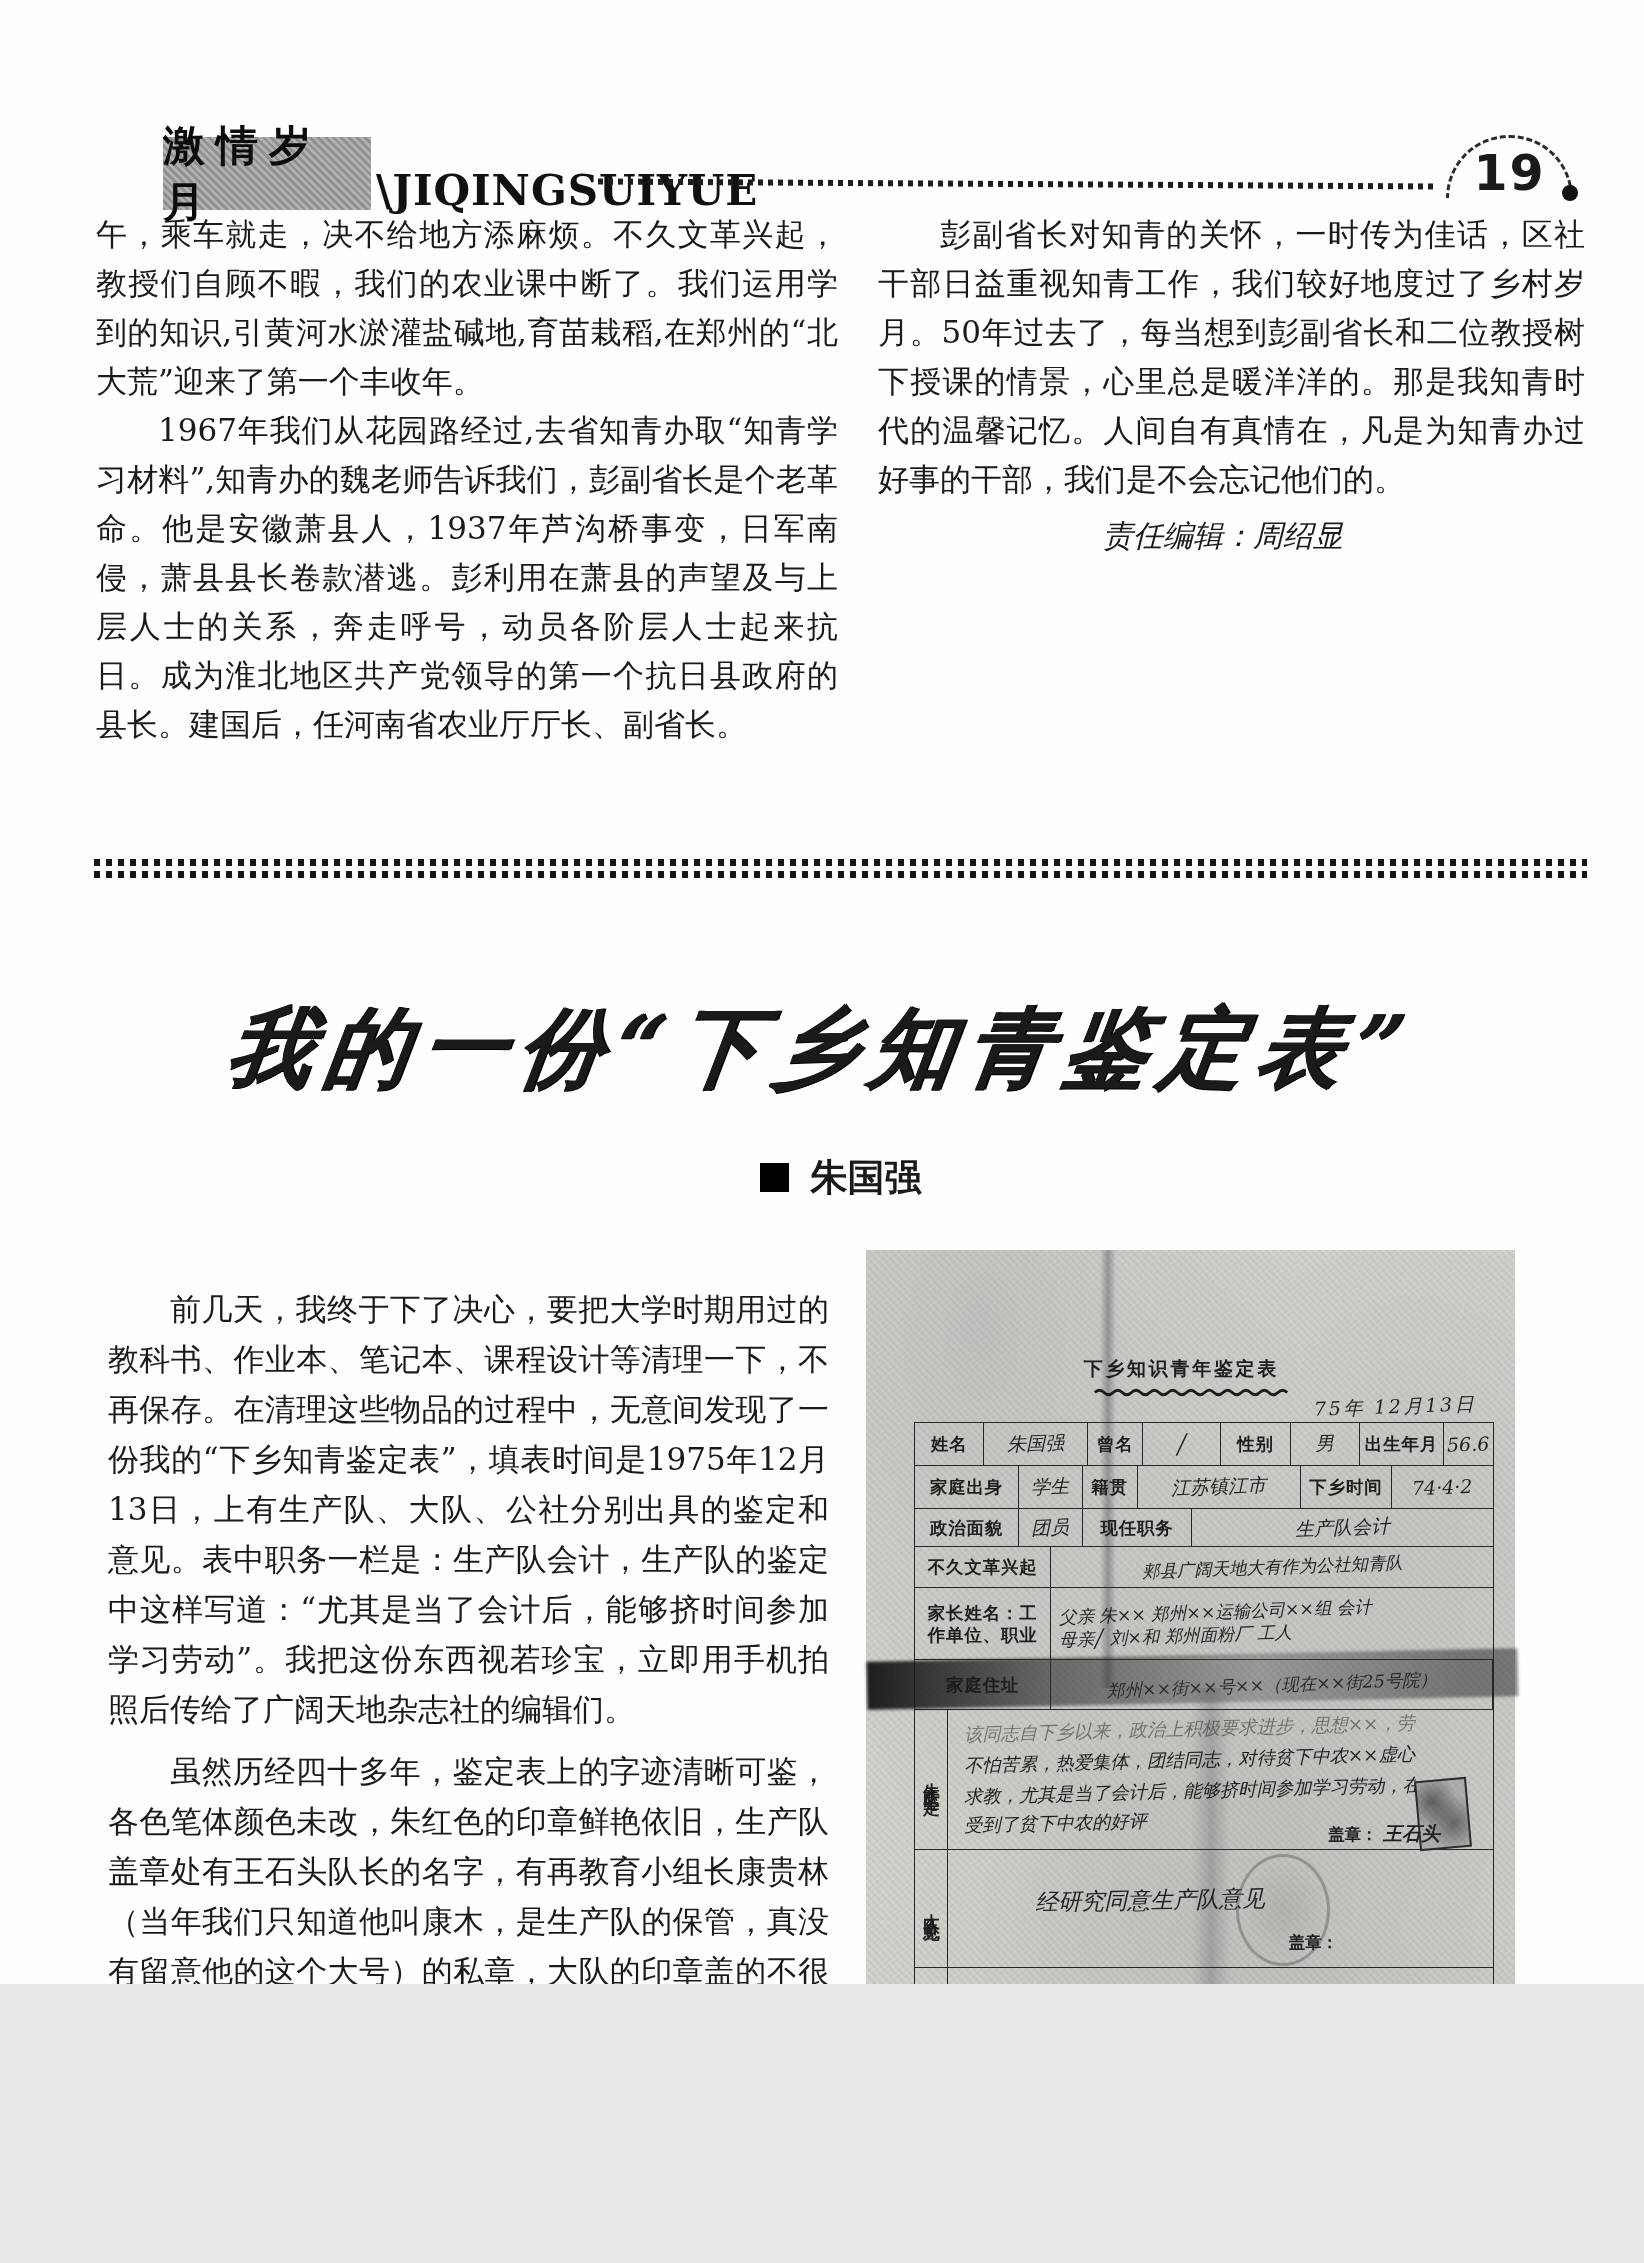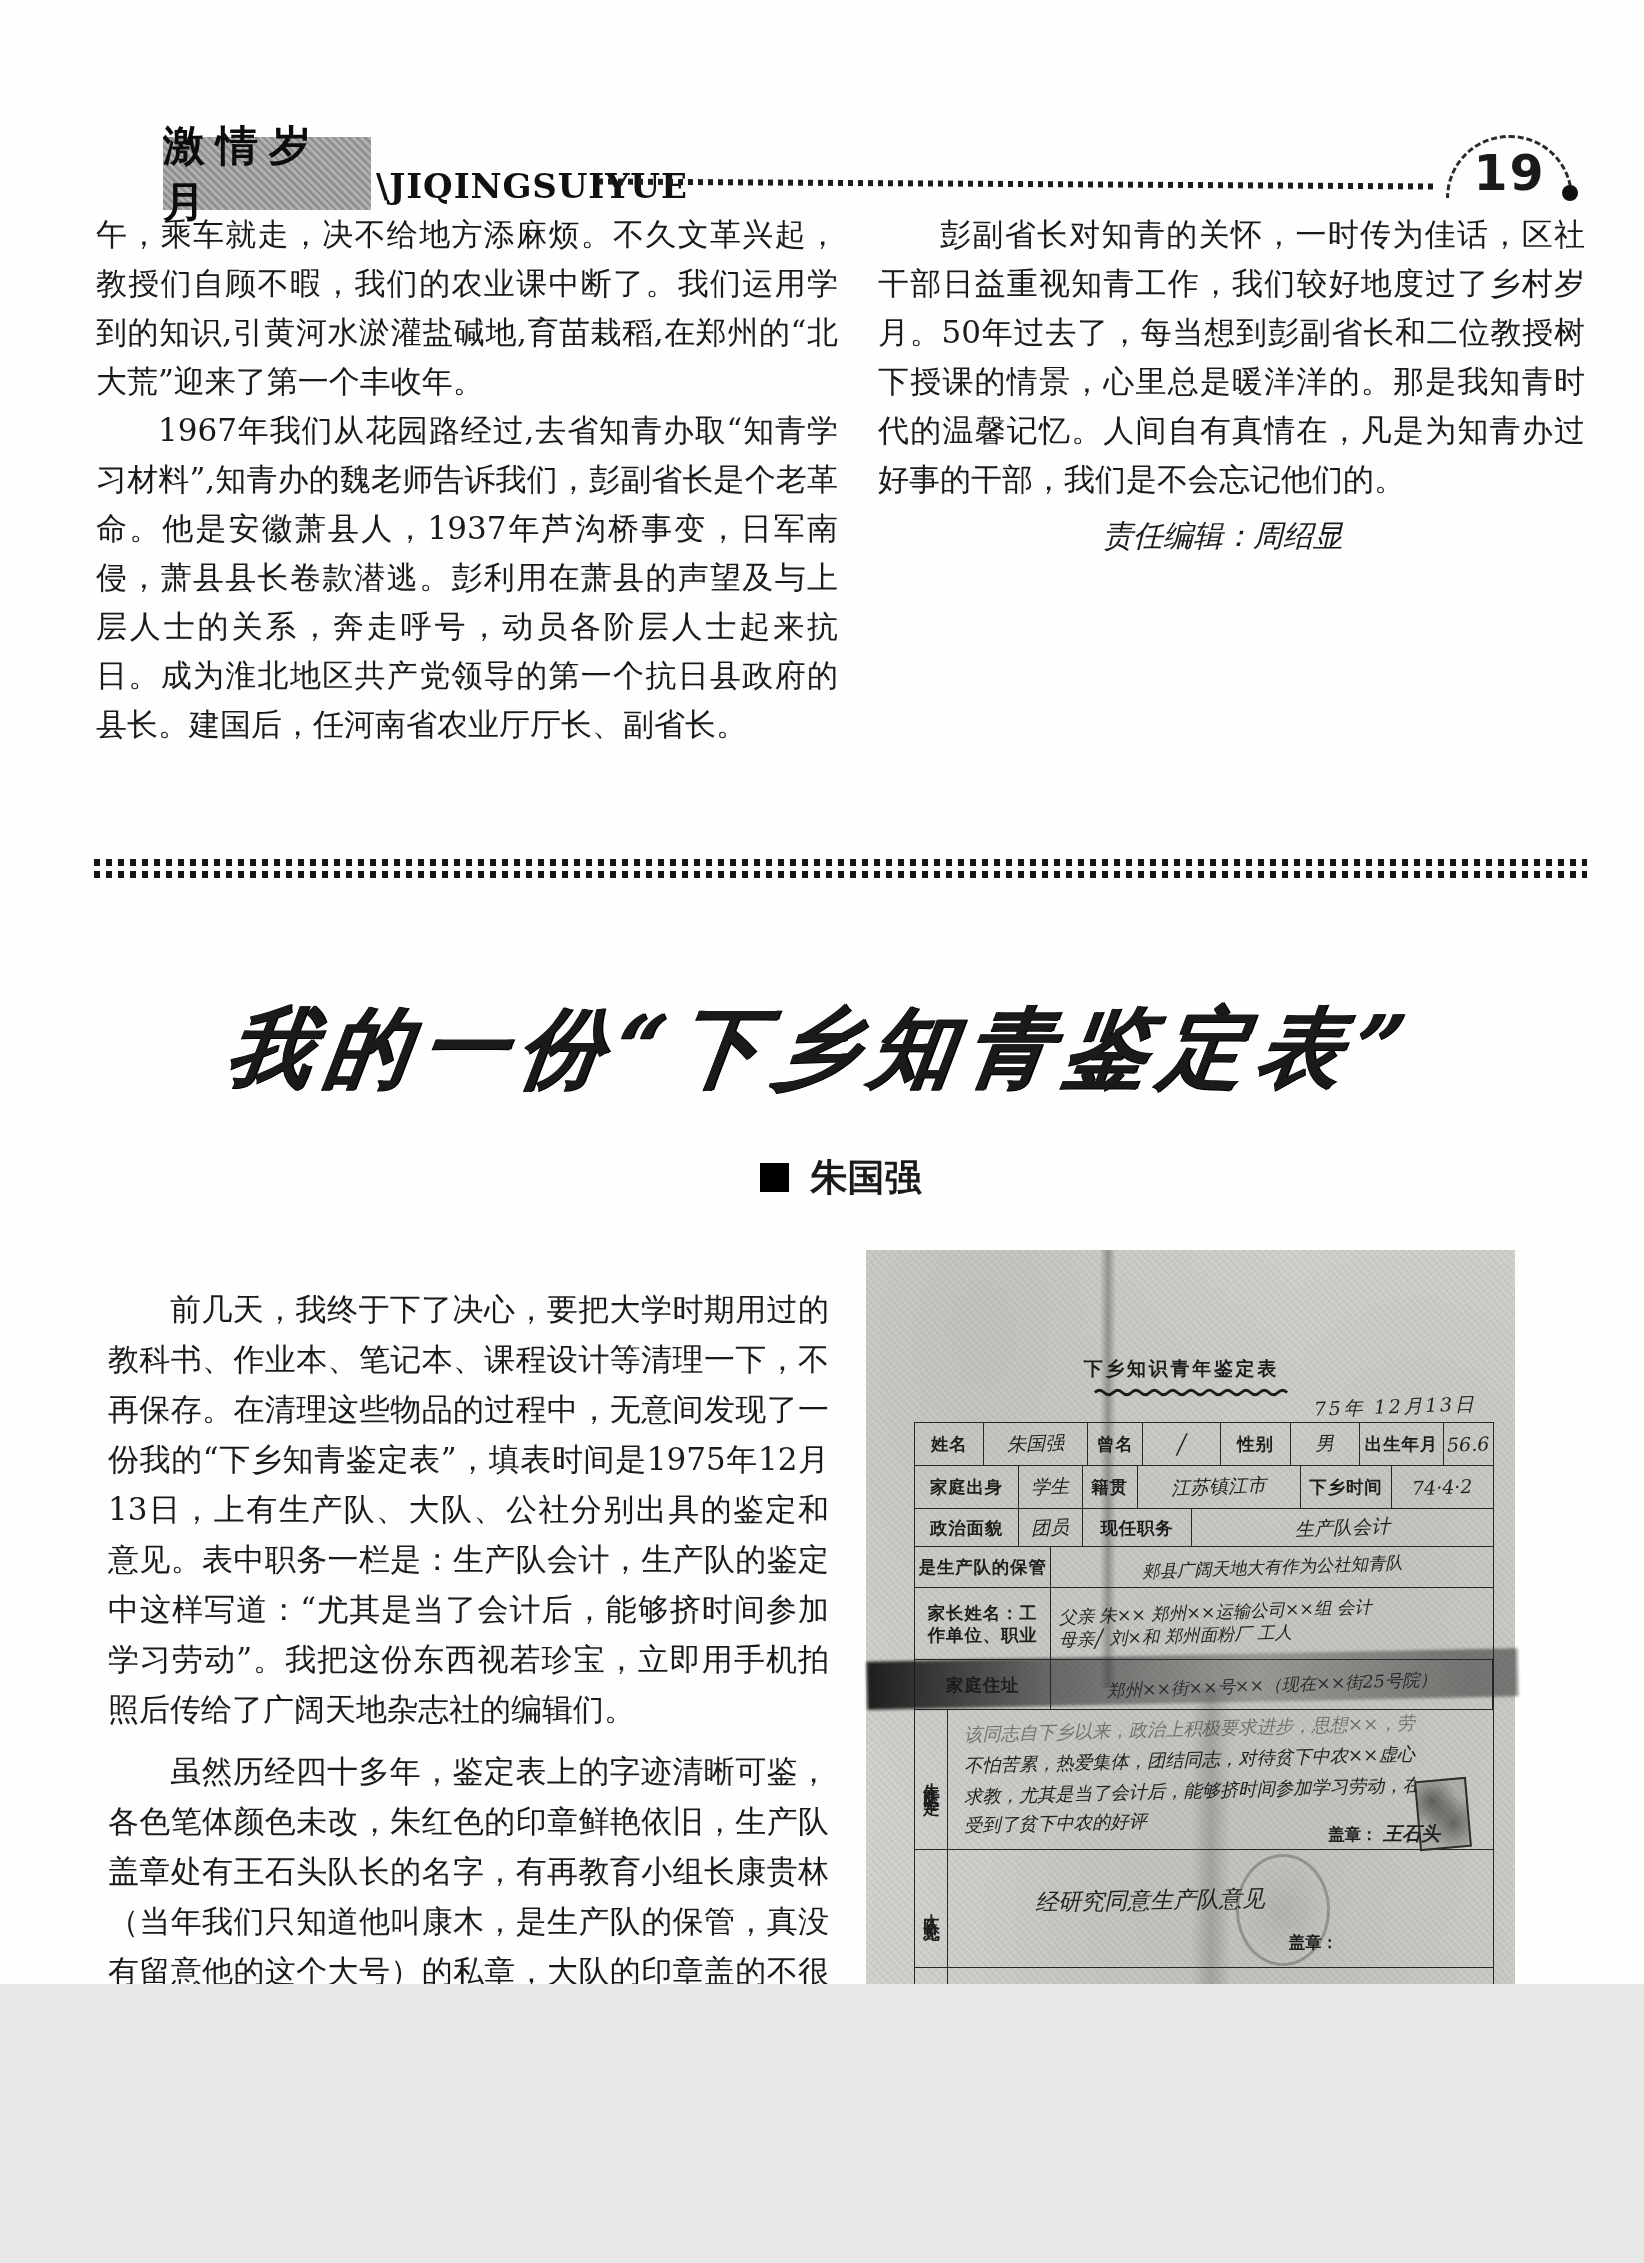--- a/index.html
+++ b/index.html
@@ -10,21 +10,21 @@
   
   .banner{
     position:absolute; left:163px; top:137px; width:208px; height:73px;
     background:
       repeating-linear-gradient(45deg, rgba(120,120,120,.55) 0 2.7px, rgba(180,180,180,.45) 2.7px 5.5px),
       #aeaeae;
     display:flex; align-items:center; justify-content:center;
     font-size:42px; font-weight:bold; letter-spacing:11px; color:#0c0c0c;
   }
   .romanized{
-    position:absolute; left:376px; top:166px; font-size:34px; font-weight:bold;
+    position:absolute; left:376px; top:166px; font-size:42px; font-weight:bold;
     letter-spacing:0.9px; color:#111;
   }
   .dotline{
     position:absolute; left:598px; top:181px; width:836px; height:6.4px;
     background:repeating-linear-gradient(90deg,#1d1d1d 0 4.6px,transparent 4.6px 10px);
     transform:rotate(.35deg);
   }
   .pagenum-arc{
     position:absolute; left:1446px; top:135px; width:121px; height:60px;
     border:3.7px dashed #2a2a2a; border-bottom:none; border-radius:64px 64px 0 0;
@@ -222,21 +222,21 @@
         <div class="fc" style="width:11%;">
             <span class="hw">团员</span>
           </div>
         <div class="fc flabel" style="width:19%;">现任职务</div>
         <div class="fc" style="width:52%;">
             <span class="hw">生产队会计</span>
           </div>
       </div>
 
       <div class="frow" style="height:40px;">
-        <div class="fc flabel" style="width:23.6%;">是生产队的保管</div>
+        <div class="fc flabel" style="width:23.6%;">不久文革兴起</div>
         <div class="fc" style="width:76.4%;">
             <span class="hw hw-sm">郏县广阔天地大有作为公社知青队</span>
           </div>
       </div>
 
       <div class="frow" style="height:71px;">
         <div class="fc flabel" style="width:23.6%; flex-direction:column;">
           <span>家长姓名：工</span>
           <span>作单位、职业</span>
         </div>

